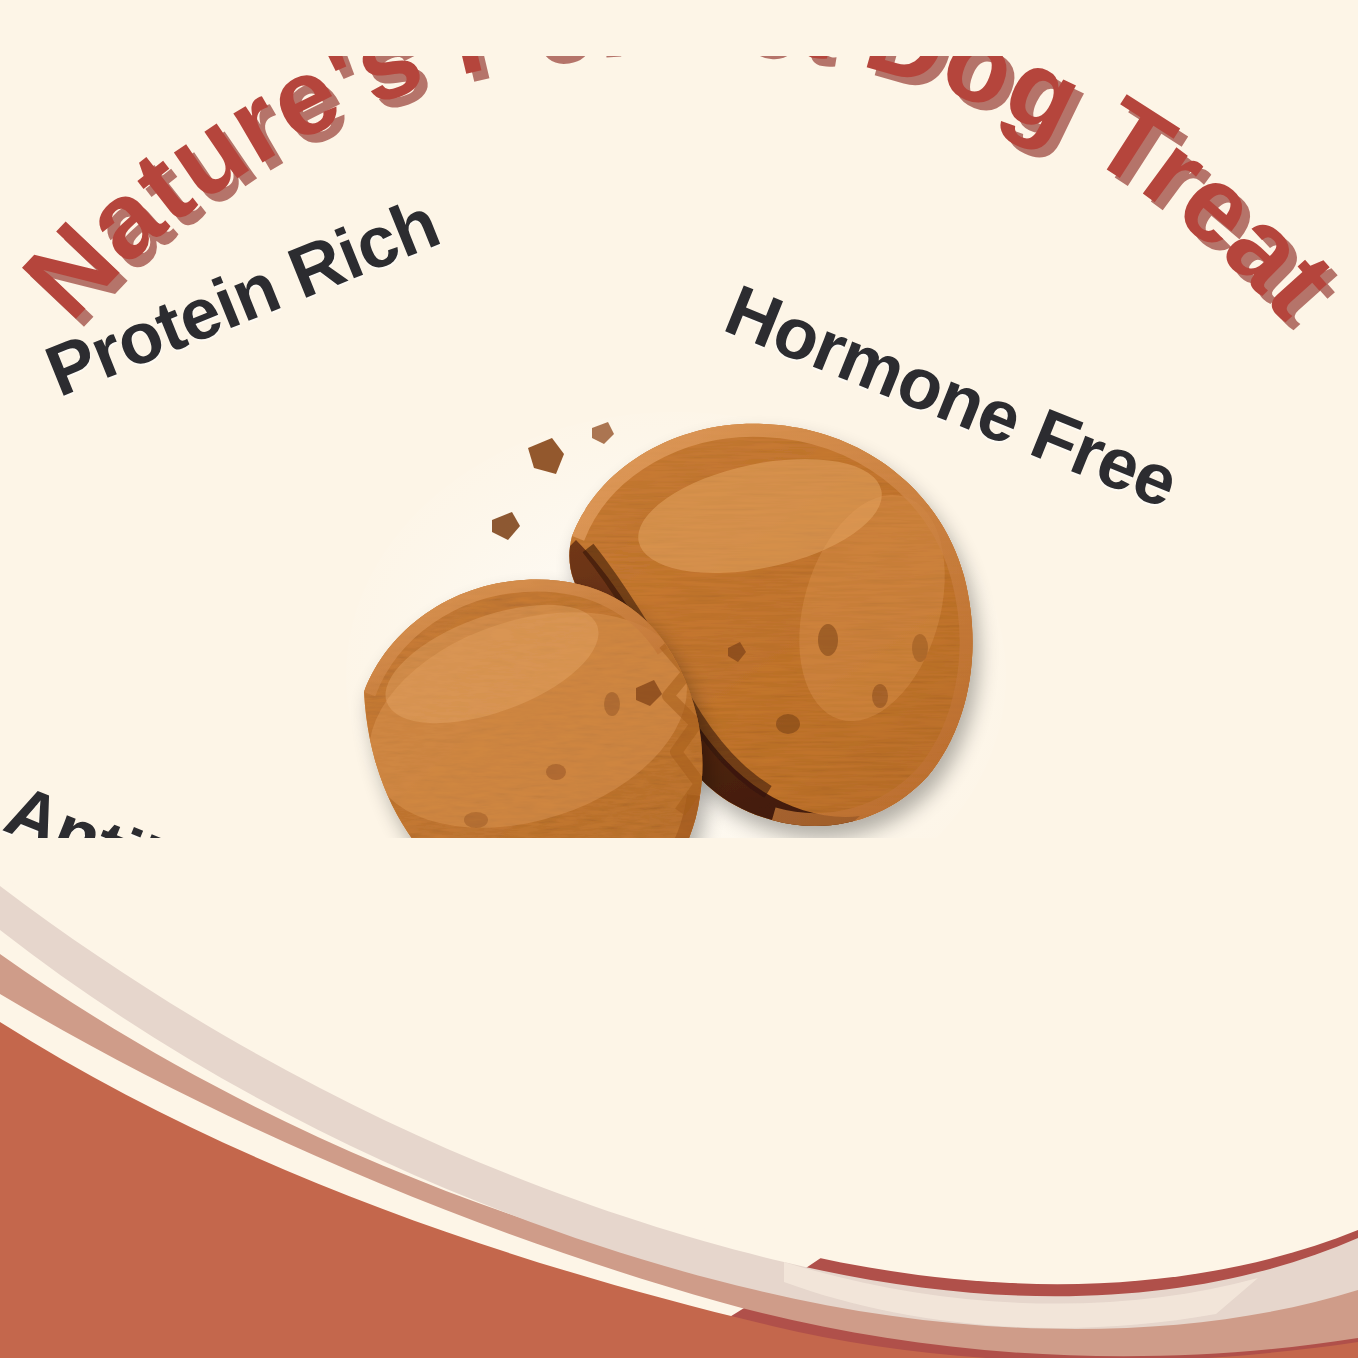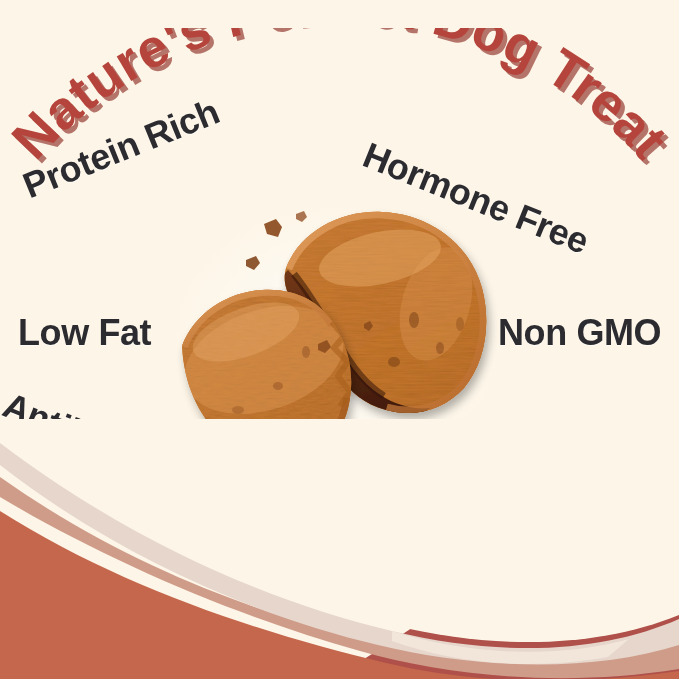--- a/index.html
+++ b/index.html
@@ -237,23 +237,21 @@
       <path d="M128,18 l8,-3 3,6 -5,5 -6,-3 z" fill="#96552a" opacity="0.80"></path>
       <path d="M150,148 l9,-4 4,7 -6,6 -7,-3 z" fill="#8a4a1c" opacity="0.85"></path>
       <path d="M196,128 l6,-3 3,5 -4,5 -5,-3 z" fill="#7d4218" opacity="0.70"></path>
     </g>
   </svg>
 
   <div class="benefit" id="benefit-protein-rich">Protein Rich</div>
 
   <div class="benefit" id="benefit-hormone-free">Hormone Free</div>
 
-  <div class="benefit" id="benefit-low-fat">Low Fat</div>
-
-  <div class="benefit" id="benefit-non-gmo">Non GMO</div>
+
 
   <div class="benefit" id="benefit-antibiotic-free">Antibiotic Free</div>
 
   <div class="benefit" id="benefit-gluten-free">Gluten Free</div>
 
   <div id="benefit-vitamins">
     <span class="vit-line">B6 &amp; B12</span>
     <span class="vit-line">Vitamins</span>
   </div>
 

